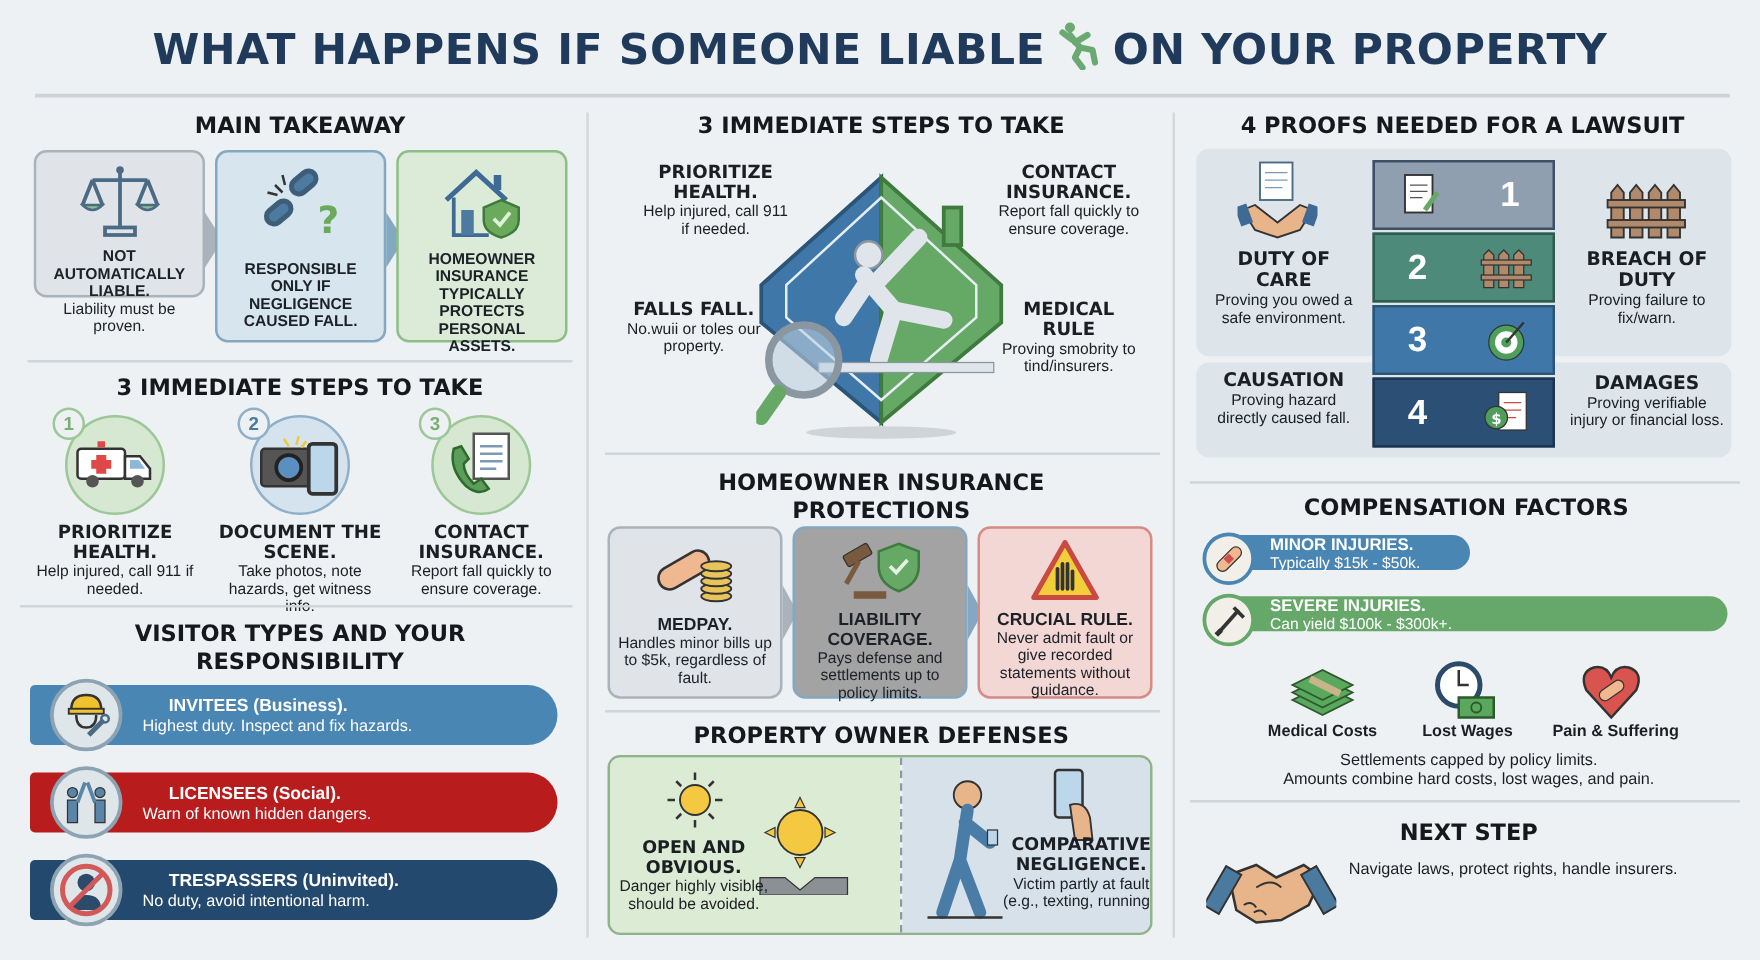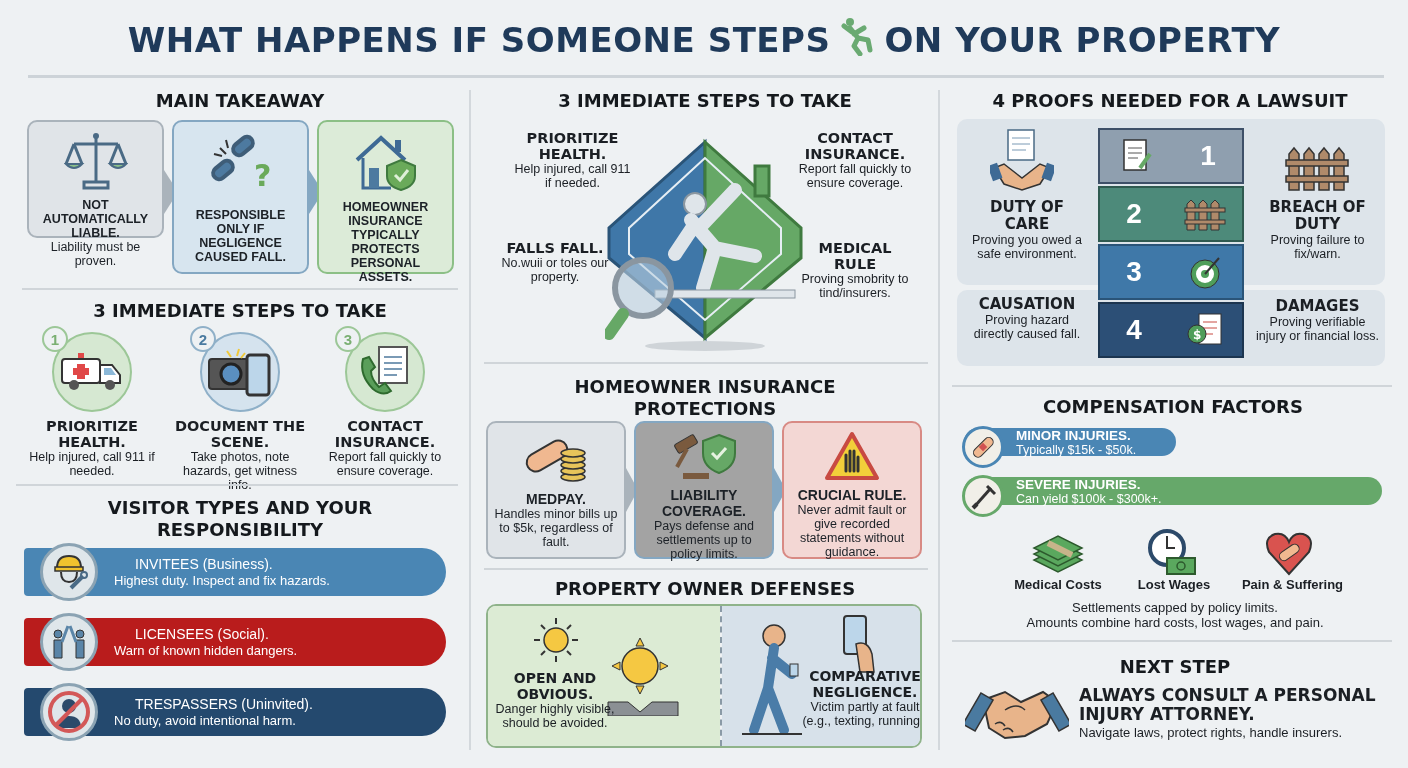--- a/index.html
+++ b/index.html
@@ -50,21 +50,21 @@
     display: flex; align-items: center; justify-content: center;
   }
   .step .t { font-weight: bold; font-size: 14.5px; line-height: 16px; margin-top: 6px; font-family: "DejaVu Sans", sans-serif; }
   .step .d { font-size: 12.5px; line-height: 14px; }
 
   
   .vbar {
     position: absolute; left: 24px; width: 422px; height: 48px; border-radius: 4px 24px 24px 4px;
     color: #fff; padding-left: 90px; display: flex; flex-direction: column; justify-content: center;
   }
-  .vbar .t { font-weight: normal; font-size: 14px; line-height: 17px; padding-left: 21px; }
+  .vbar .t { font-weight: bold; font-size: 14px; line-height: 17px; padding-left: 21px; }
   .vbar .d { font-size: 13px; line-height: 16px; }
   .vcirc {
     position: absolute; left: 40px; width: 58px; height: 58px; border-radius: 50%;
     background: #dfe6ea; border: 3px solid #8ba3b3; display: flex; align-items: center; justify-content: center;
   }
 
   
   .clabel { position: absolute; text-align: center; }
   .clabel .t { font-weight: bold; font-size: 14.5px; line-height: 16px; font-family: "DejaVu Sans", sans-serif; }
   .clabel .d { font-size: 12.5px; line-height: 14px; }
@@ -91,21 +91,21 @@
   .ccirc {
     position: absolute; width: 42px; height: 42px; border-radius: 50%;
     background: #f1efe8; border: 3px solid; display: flex; align-items: center; justify-content: center;
   }
   .fact { position: absolute; width: 110px; text-align: center; font-weight: bold; font-size: 13px; }
 </style>
 </head>
 <body>
 
 <div class="title">
-  <span>WHAT HAPPENS IF SOMEONE STEPS</span>
+  <span>WHAT HAPPENS IF SOMEONE LIABLE</span>
   <span>
     <svg width="34" height="40" viewBox="0 0 34 40">
         <circle cx="10" cy="6" r="4" fill="#6aaa72"></circle>
         <path d="M10 12 L18 22 L14 30 L20 38 M18 22 L28 24 L30 34 M12 16 L4 10 M14 18 L24 12" stroke="#6aaa72" stroke-width="5" fill="none" stroke-linecap="round" stroke-linejoin="round"></path>
       </svg>
   </span>
   <span>ON YOUR PROPERTY</span>
 </div>
 <div class="title-rule"></div>
 <div class="col-div" style="left:469px"></div>
@@ -541,15 +541,14 @@
 
 <div style="position:absolute;left:965px;top:680px">
   <svg width="104" height="62" viewBox="0 0 104 62">
       <path d="M18 20 L40 12 L56 22 L78 12 L92 22 L82 44 L60 56 L40 58 L24 48 Z" fill="#e8b48a" stroke="#333" stroke-width="2"></path>
       <path d="M40 30 Q52 22 60 30 M30 44 Q36 40 40 46 M38 50 Q44 46 48 52" stroke="#333" stroke-width="1.5" fill="none"></path>
       <rect x="6" y="14" width="14" height="36" fill="#4a7aa0" stroke="#333" stroke-width="1.5" transform="rotate(30 13 32)"></rect>
       <rect x="84" y="14" width="14" height="36" fill="#4a7aa0" stroke="#333" stroke-width="1.5" transform="rotate(-30 91 32)"></rect>
     </svg>
 </div>
 <div style="position:absolute;left:1079px;top:686px;width:320px">
-  <div style="font-family:'DejaVu Sans',sans-serif;font-weight:bold;font-size:17px;line-height:19px">ALWAYS CONSULT A PERSONAL INJURY ATTORNEY.</div>
   <div style="font-size:13px;line-height:18px">Navigate laws, protect rights, handle insurers.</div>
 </div>
 
 </body></html>

